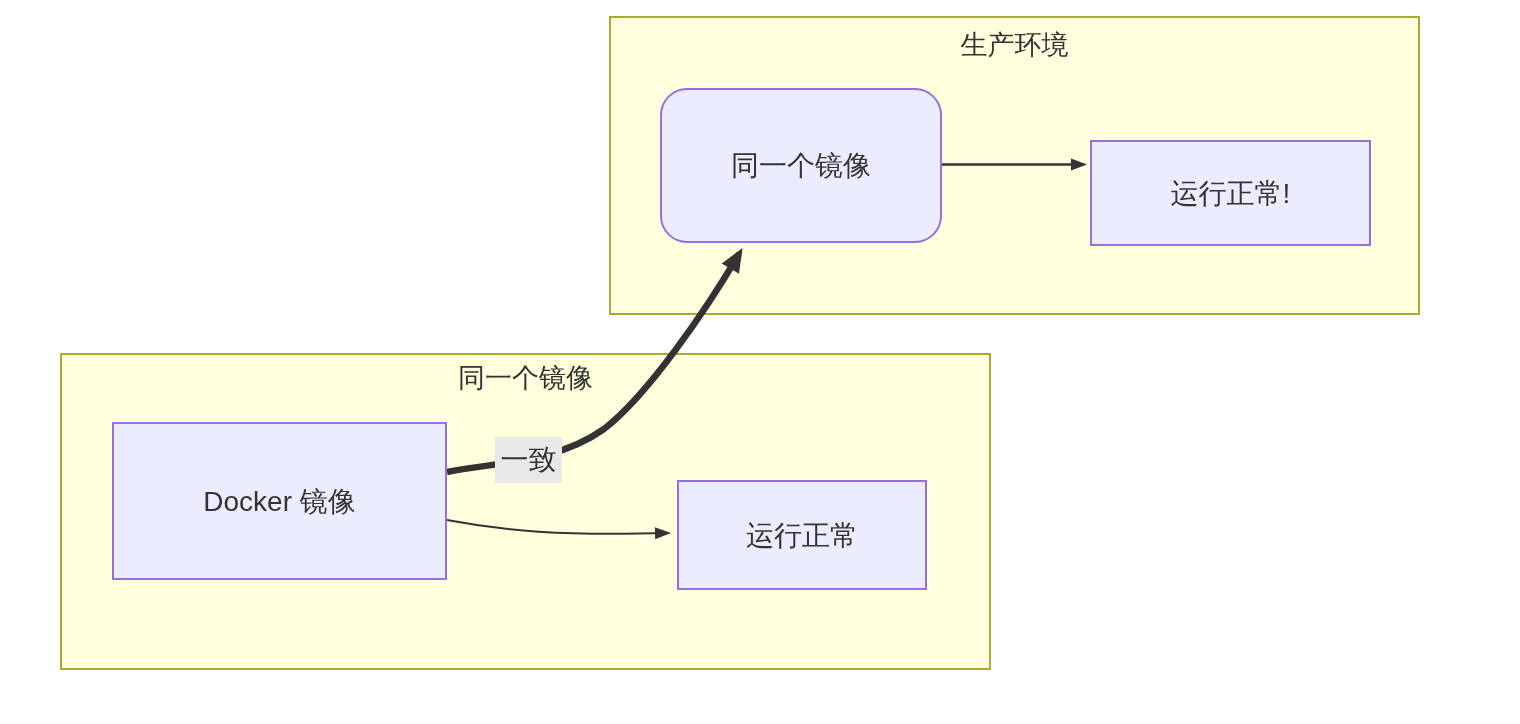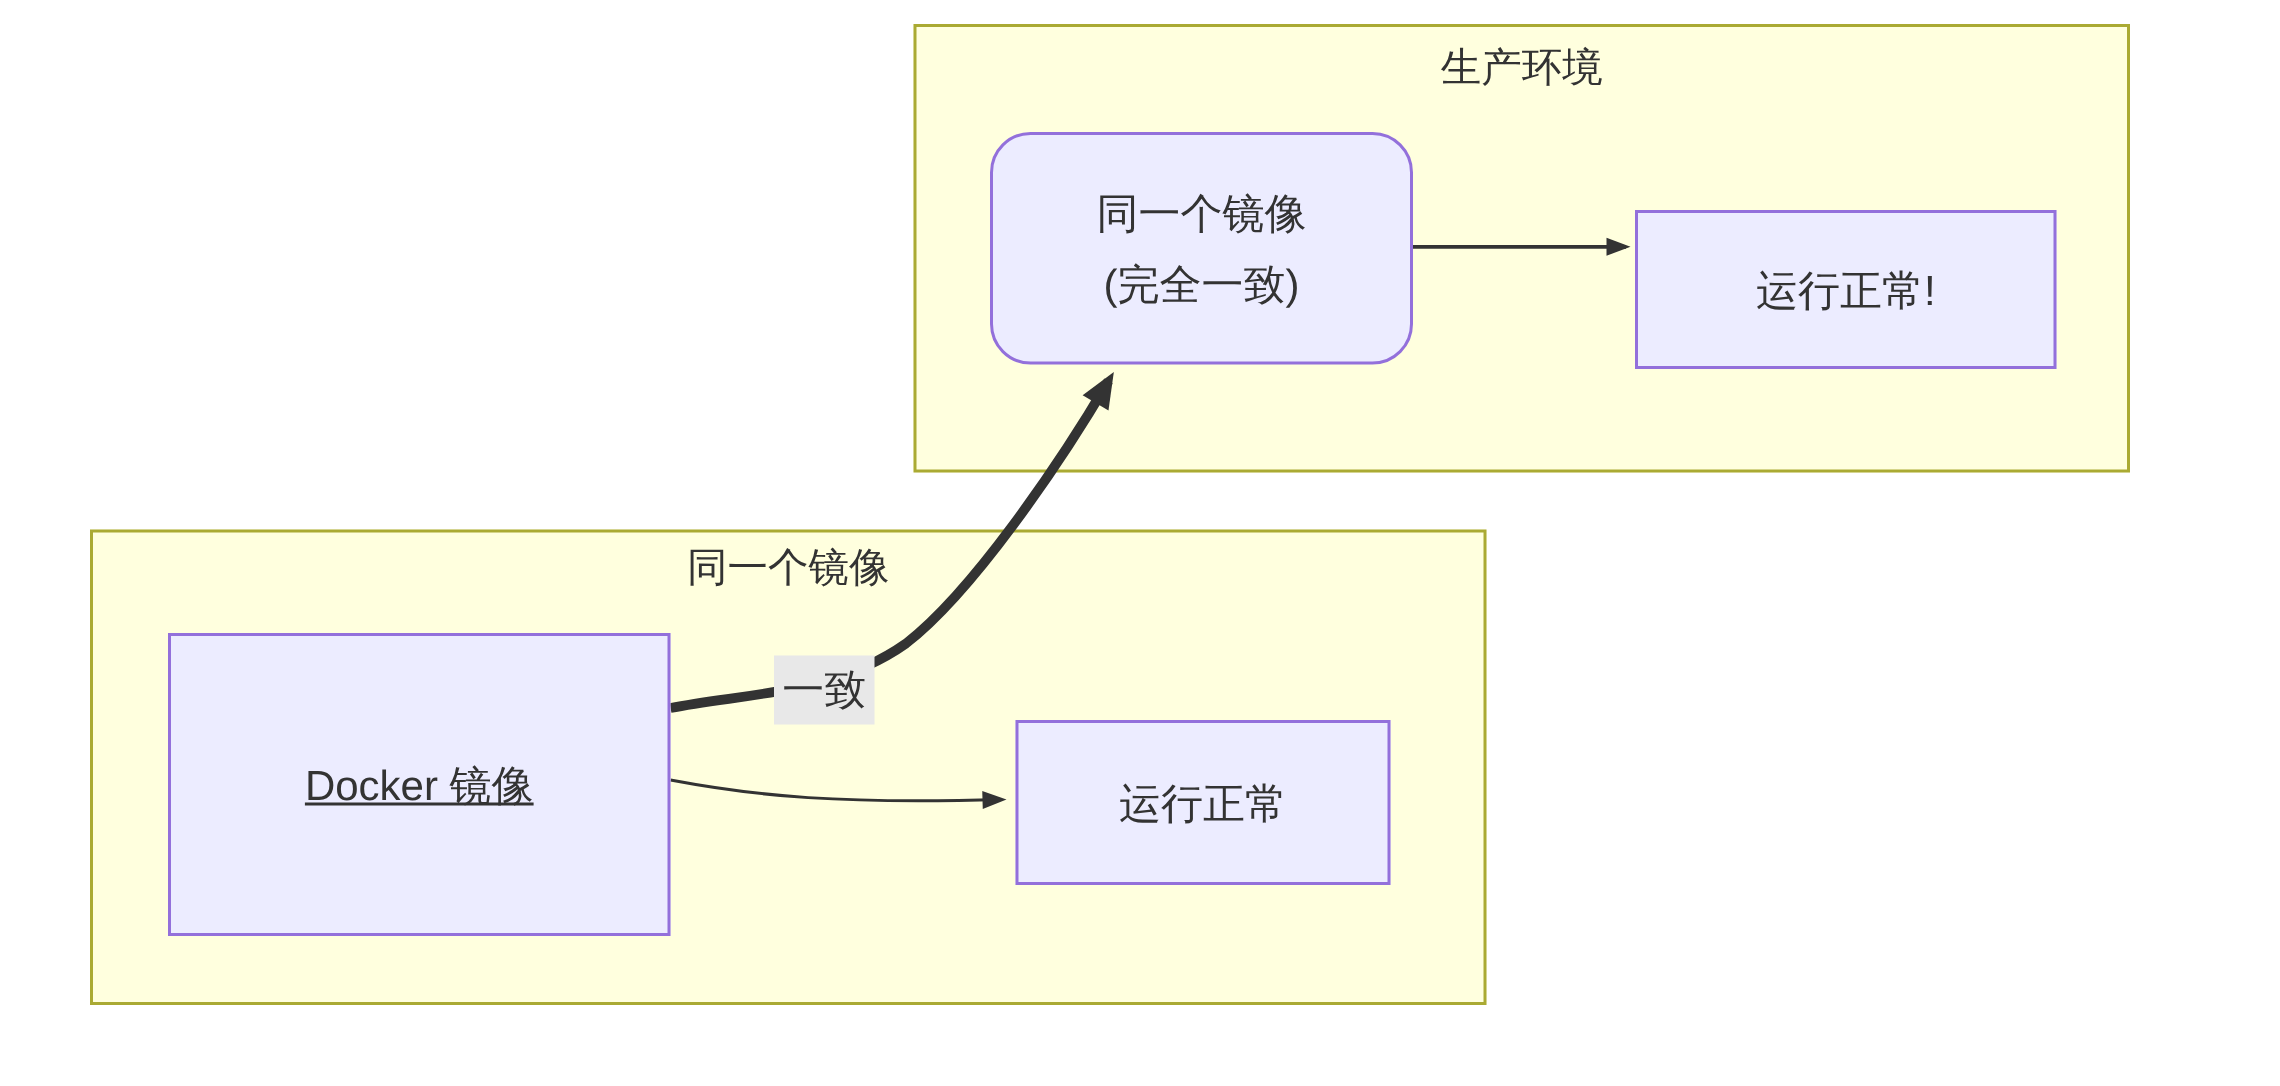--- a/index.html
+++ b/index.html
@@ -43,39 +43,39 @@
     flex-direction: column;
     justify-content: center;
     align-items: center;
     text-align: center;
     font-size: 28px;
     line-height: 47px;
     white-space: nowrap;
   }
   #node-same-image   { left: 660px;  top: 88px;  width: 282px; height: 155px; border-radius: 27px; }
   #node-prod-ok      { left: 1090px; top: 112px; width: 281px; height: 106px; margin-top: 28px; }
-  #node-docker-image { left: 112px;  top: 422px; width: 335px; height: 202px; text-decoration: underline; }
+  #node-docker-image { left: 112px;  top: 422px; width: 335px; height: 158px; }
   #node-dev-ok       { left: 677px;  top: 480px; width: 250px; height: 110px; align-items: center; }
 
   
   #edge-layer {
     position: absolute;
     left: 0; top: 0;
     width: 1520px; height: 724px;
     pointer-events: none;
   }
   .edge { fill: none; stroke: var(--edge, #333333); }
   .edge.thin  { stroke-width: 2px; }
   .edge.mid   { stroke-width: 2.5px; }
   .edge.thick { stroke-width: 6.5px; }
   .arrowhead  { fill: var(--edge, #333333); stroke: none; }
 
   .edge-label {
     position: absolute;
-    left: 516px; top: 437px;
+    left: 495px; top: 437px;
     width: 67px; height: 46px;
     background: var(--edge-label-bg, #e8e8e8);
     display: flex;
     align-items: center;
     justify-content: center;
     font-size: 28px;
     white-space: nowrap;
   }
 </style>
 </head>
@@ -102,21 +102,20 @@
   <path class="edge thin" d="M 447 520 C 505 531, 560 536, 668 533" marker-end="url(#arrow)"></path>
   <path class="edge mid" d="M 942 164.5 L 1084 164.5" marker-end="url(#arrow)"></path>
 </svg>
 
 <div class="edge-label">
   <span>一致</span>
 </div>
 
 <div class="node" id="node-same-image">
   <span>同一个镜像</span>
-  <span>(完全一致)</span>
 </div>
 
 <div class="node" id="node-prod-ok">
   <span>运行正常!</span>
 </div>
 
 <div class="node" id="node-docker-image">
   <span>Docker 镜像</span>
 </div>
 

